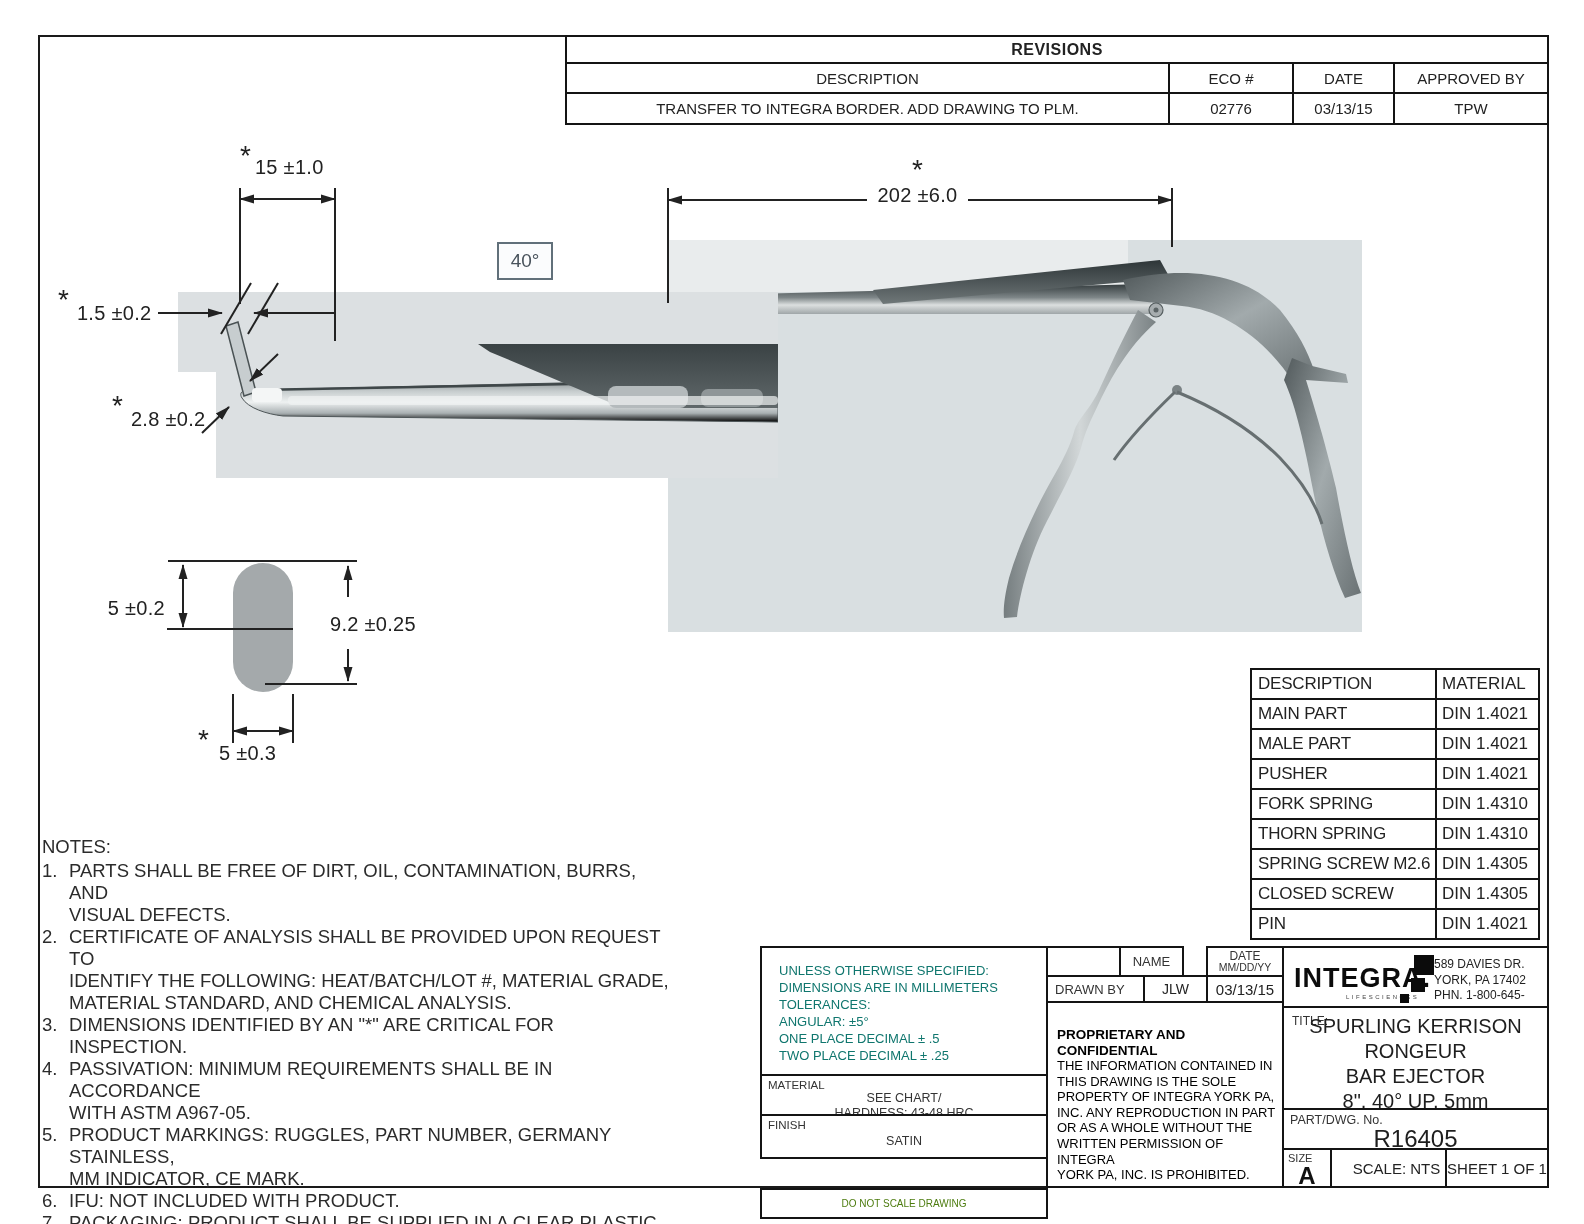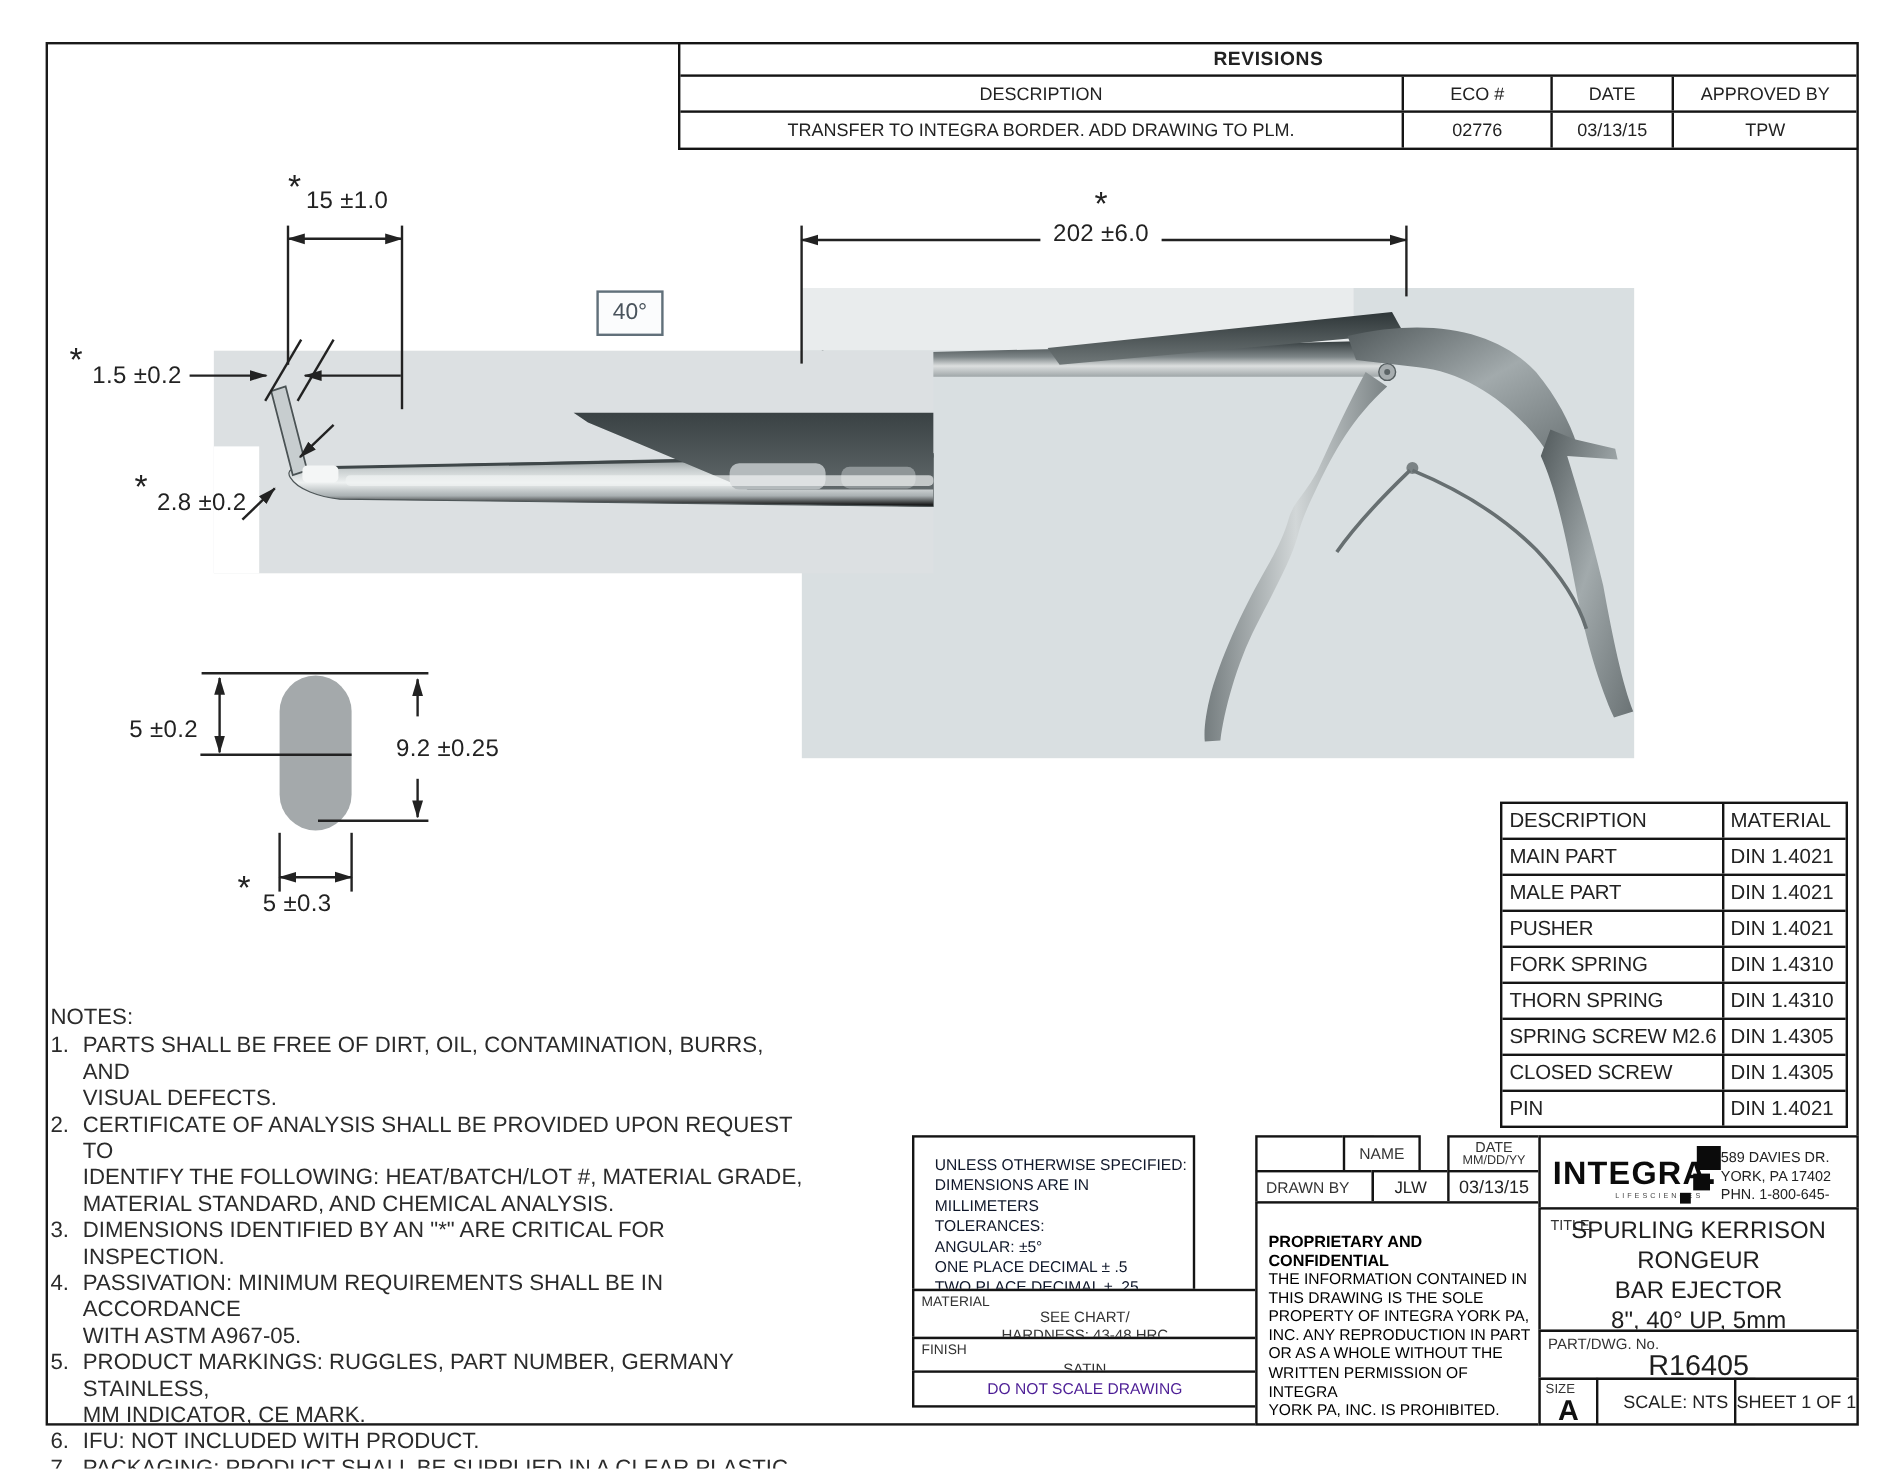--- a/index.html
+++ b/index.html
@@ -33,24 +33,24 @@
   #notes .nn{width:27px;flex:none;}
   #notes .nt{width:600px;}
   
   .dim{font-size:20px;color:#222;letter-spacing:.3px;}
   .star{font-size:28px;line-height:20px;color:#222;}
   .dimrow{display:flex;}
   #lab40{left:497px;top:242px;width:56px;height:38px;border:2px solid #61707a;background:#fbfcfd;
          color:#49535c;font-size:19px;text-align:center;line-height:34px;}
   
   .tb{border:2px solid #141414;background:#fff;}
-  #tol{left:760px;top:946px;width:236px;height:130px;font-size:13px;line-height:17px;padding:14px 0 0 17px;color:#0f172a;}
+  #tol{left:760px;top:946px;width:288px;height:130px;font-size:13px;line-height:17px;padding:14px 0 0 17px;color:#0f766e;}
   #matbox{left:760px;top:1074px;width:288px;height:42px;}
   #finbox{left:760px;top:1114px;width:288px;height:45px;}
-  #dns{left:760px;top:1142px;width:288px;height:31px;display:flex;align-items:center;justify-content:center;font-size:13px;color:#4c1d95;}
+  #dns{left:760px;top:1188px;width:288px;height:31px;display:flex;align-items:center;justify-content:center;font-size:10px;color:#4d7c0f;}
   .blklabel{position:absolute;left:6px;top:3px;font-size:11.5px;color:#333;}
   .blkval{position:absolute;left:0;right:0;top:4px;text-align:center;font-size:12.5px;line-height:15px;color:#333;}
   #hdrblank{left:1046px;top:946px;width:99px;height:31px;}
   #hdrname{left:1119px;top:946px;width:65px;height:31px;display:flex;align-items:center;justify-content:center;font-size:13px;color:#333;}
   #hdrdate{left:1206px;top:946px;width:78px;height:31px;display:flex;flex-direction:column;align-items:center;justify-content:center;color:#333;}
   #hdrdate .d1{font-size:12px;line-height:12px;}
   #hdrdate .d2{font-size:10.5px;line-height:11px;}
   #drawnlab{left:1046px;top:975px;width:99px;height:28px;display:flex;align-items:center;padding-left:7px;font-size:13px;color:#333;}
   #drawnname{left:1143px;top:975px;width:65px;height:28px;display:flex;align-items:center;justify-content:center;font-size:14px;}
   #drawndate{left:1206px;top:975px;width:78px;height:28px;display:flex;align-items:center;justify-content:center;font-size:15px;}

